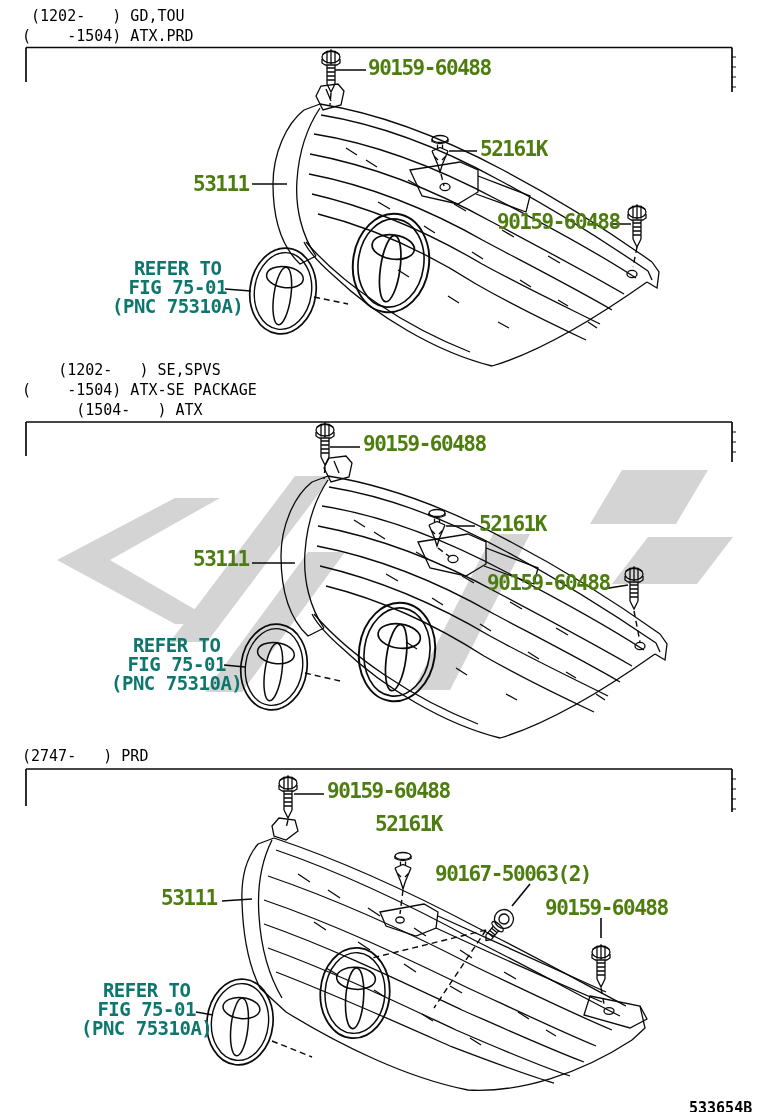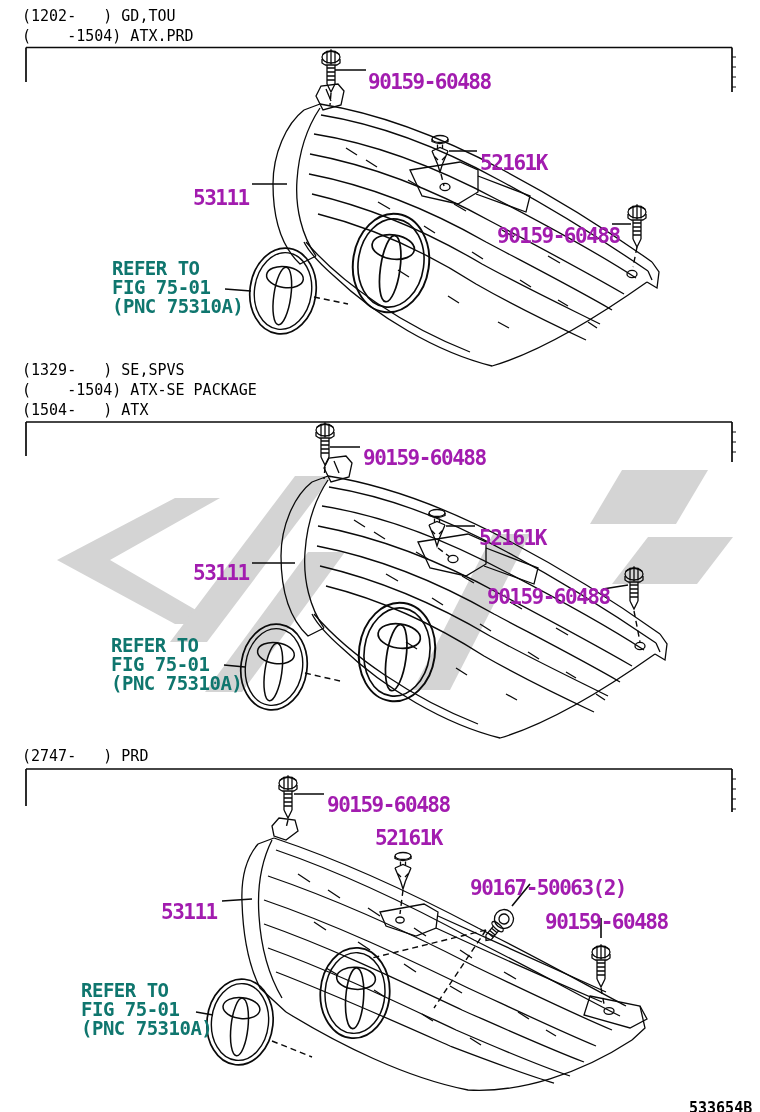--- a/index.html
+++ b/index.html
@@ -1,23 +1,23 @@
 <!DOCTYPE html>
 <html><head>
 <meta charset="utf-8">
 <style>
   html,body{margin:0;padding:0;}
   body{width:760px;height:1112px;position:relative;background:#ffffff;overflow:hidden;
        font-family:"DejaVu Sans Mono",monospace;}
-  #stage{position:absolute;left:0;top:0;width:685px;height:1112px;}
+  #stage{position:absolute;left:0;top:0;width:685px;height:1112px;text-align:center;}
   svg{position:absolute;left:0;top:0;}
   .hdr{position:absolute;font:15px/20px "DejaVu Sans Mono",monospace;color:#000;
        white-space:pre;letter-spacing:0;}
-  .lbl{position:absolute;font:bold 21px/21px "DejaVu Sans Mono",monospace;color:#a21caf;
-       white-space:pre;letter-spacing:-1.5px;margin-top:14px;}
+  .lbl{position:absolute;font:bold 21px/21px "DejaVu Sans Mono",monospace;color:#4d7c0f;
+       white-space:pre;letter-spacing:-1.5px;}
   .refer{position:absolute;font:bold 19px/19px "DejaVu Sans Mono",monospace;color:#0f766e;
        white-space:pre;letter-spacing:-0.5px;}
   .docid{position:absolute;font:bold 15px/16px "DejaVu Sans Mono",monospace;color:#000;}
 </style>
 </head>
 <body>
 
 <div id="stage">
 
 <svg width="760" height="1112" viewBox="0 0 760 1112">
@@ -177,35 +177,35 @@
 <div class="hdr" style="left:22px;top:6px;">(1202-   ) GD,TOU
 (    -1504) ATX.PRD</div>
 <div class="lbl" style="left:368px;top:58px;">90159-60488</div>
 <div class="lbl" style="left:480px;top:139px;">52161K</div>
 <div class="lbl" style="left:497px;top:212px;">90159-60488</div>
 <div class="lbl" style="left:193px;top:174px;">53111</div>
 <div class="refer" style="left:112px;top:259px;">REFER TO
 FIG 75-01
 (PNC 75310A)</div>
 
-<div class="hdr" style="left:22px;top:360px;">(1329-   ) SE,SPVS
+<div class="hdr" style="left:22px;top:360px;">(1202-   ) SE,SPVS
 (    -1504) ATX-SE PACKAGE
 (1504-   ) ATX</div>
 <div class="lbl" style="left:363px;top:434px;">90159-60488</div>
 <div class="lbl" style="left:479px;top:514px;">52161K</div>
 <div class="lbl" style="left:487px;top:573px;">90159-60488</div>
 <div class="lbl" style="left:193px;top:549px;">53111</div>
 <div class="refer" style="left:111px;top:636px;">REFER TO
 FIG 75-01
 (PNC 75310A)</div>
 
 <div class="hdr" style="left:22px;top:746px;">(2747-   ) PRD</div>
 <div class="lbl" style="left:327px;top:781px;">90159-60488</div>
 <div class="lbl" style="left:375px;top:814px;">52161K</div>
-<div class="lbl" style="left:470px;top:864px;">90167-50063(2)</div>
+<div class="lbl" style="left:435px;top:864px;">90167-50063(2)</div>
 <div class="lbl" style="left:545px;top:898px;">90159-60488</div>
 <div class="lbl" style="left:161px;top:888px;">53111</div>
 <div class="refer" style="left:81px;top:981px;">REFER TO
 FIG 75-01
 (PNC 75310A)</div>
 
 <div class="docid" style="left:689px;top:1088px;margin-top:12px;">533654B</div>
 
 </div>
 

